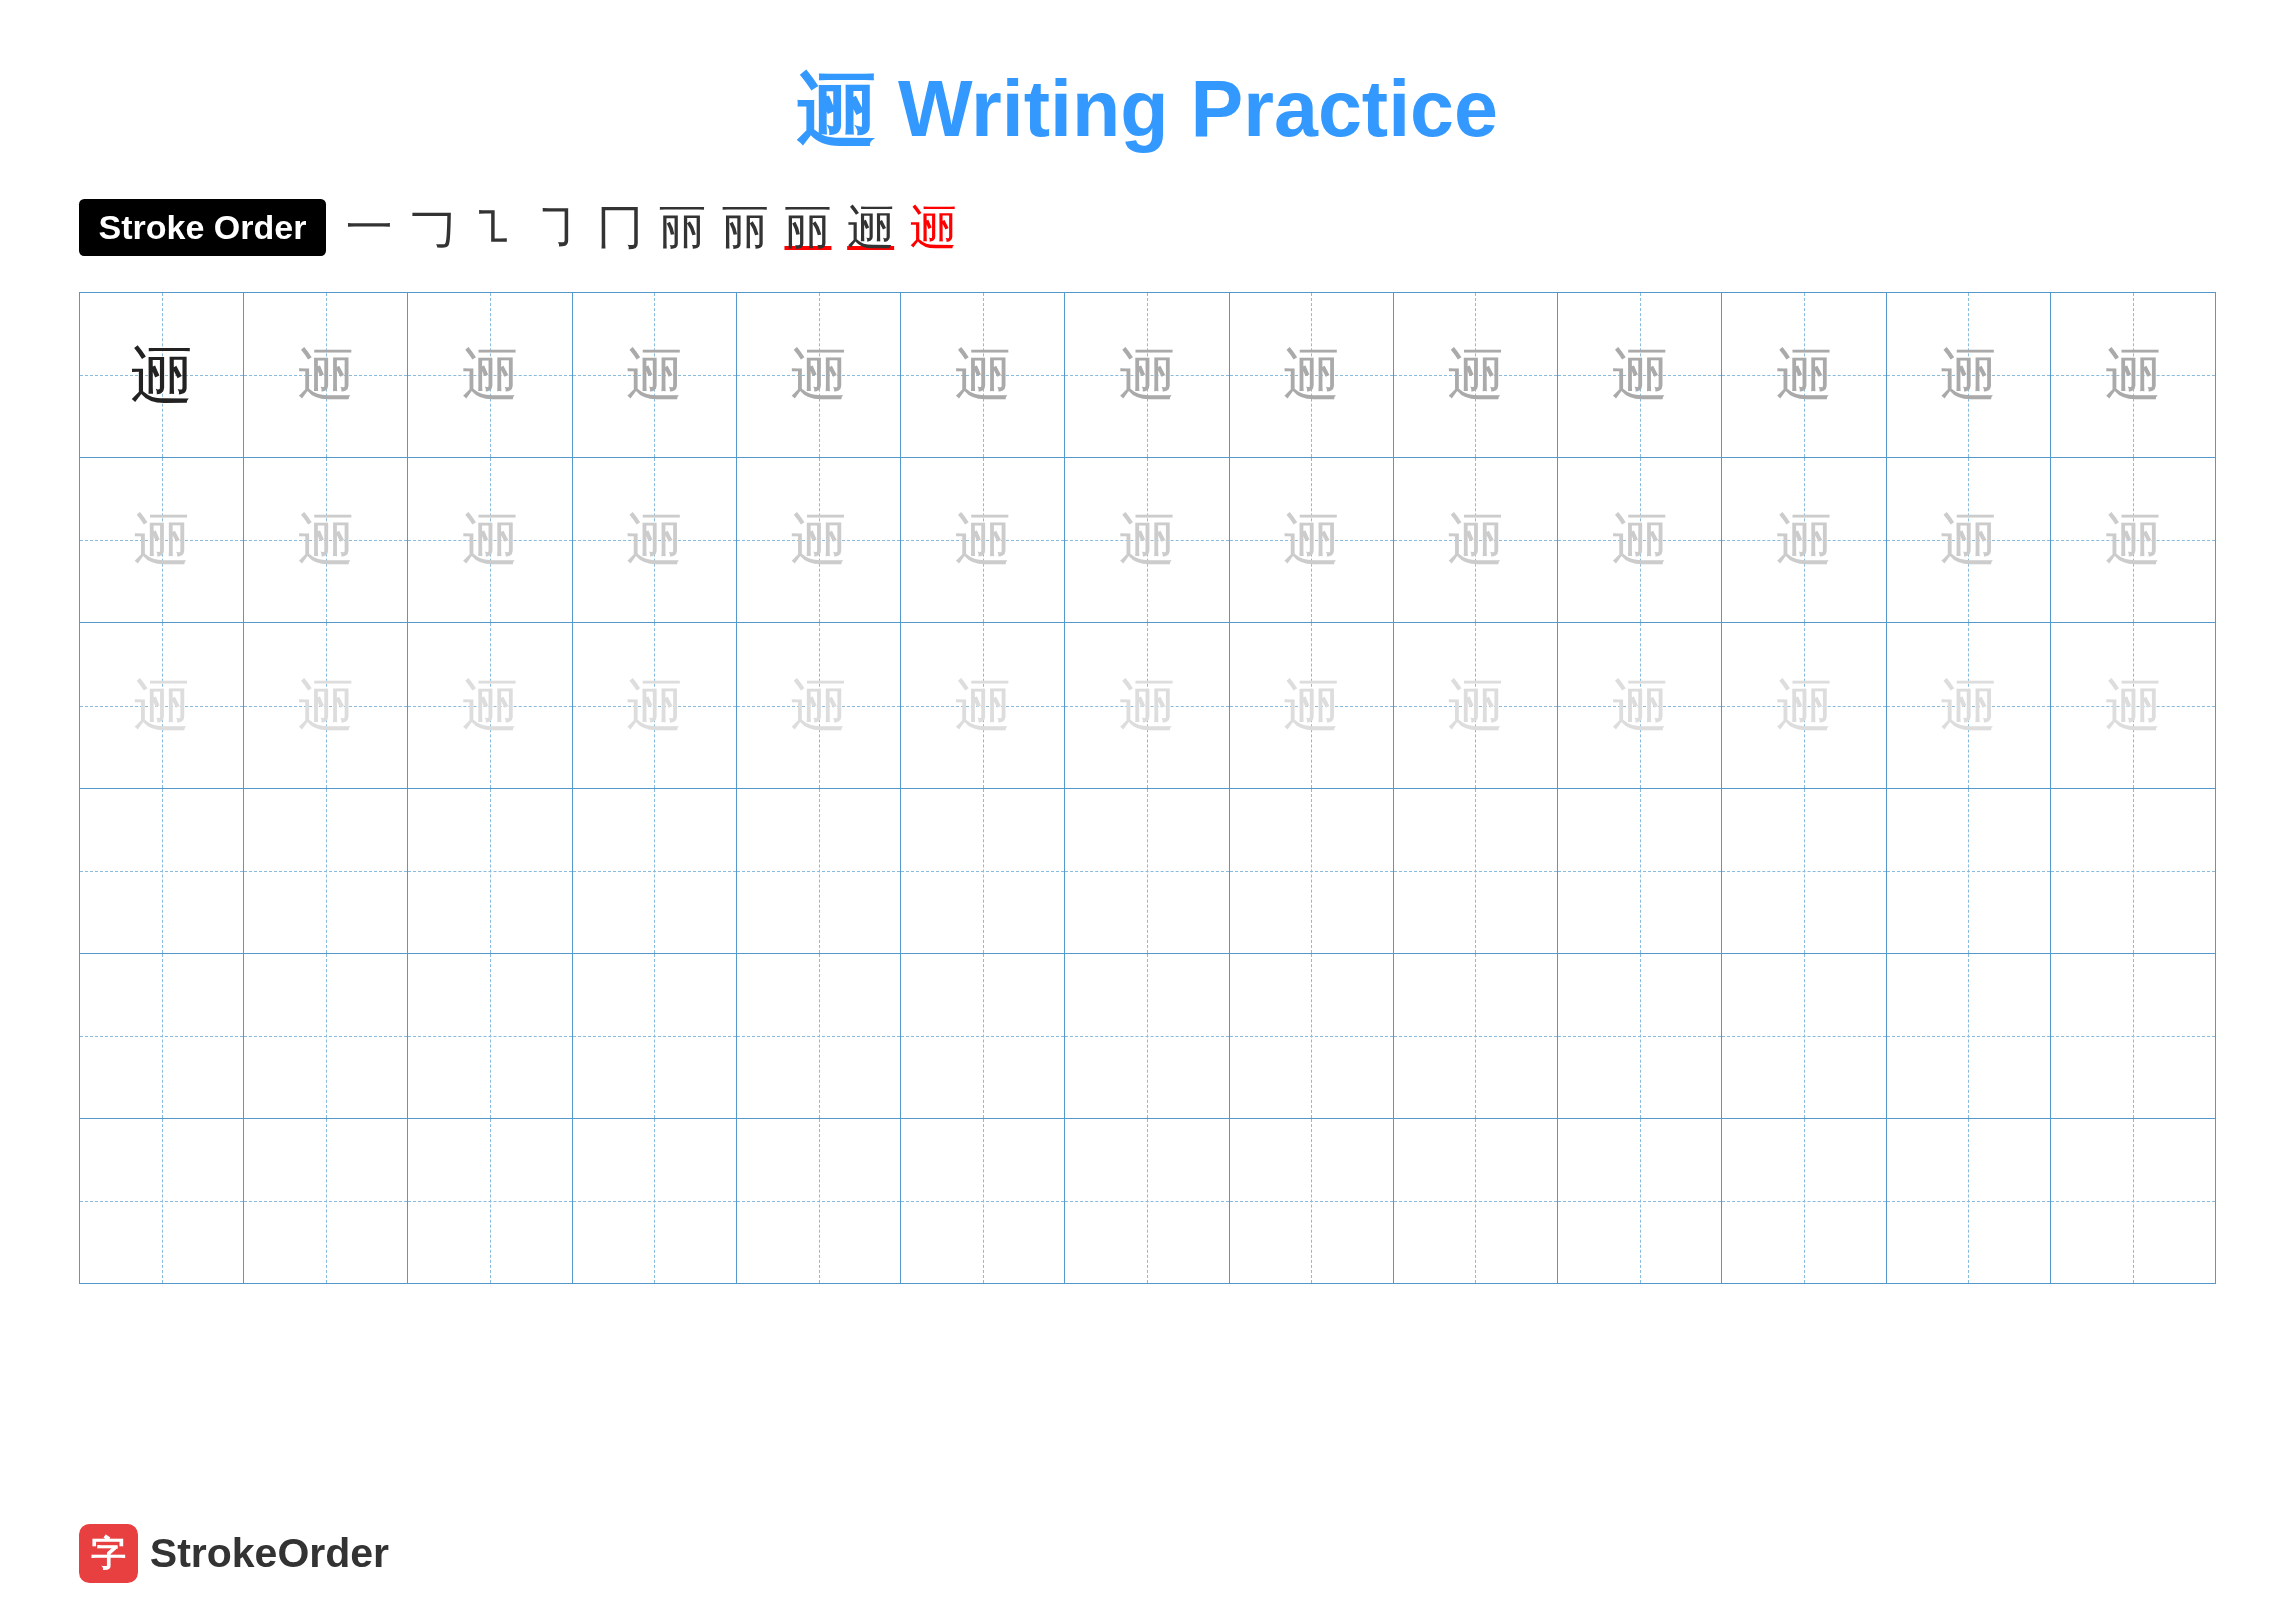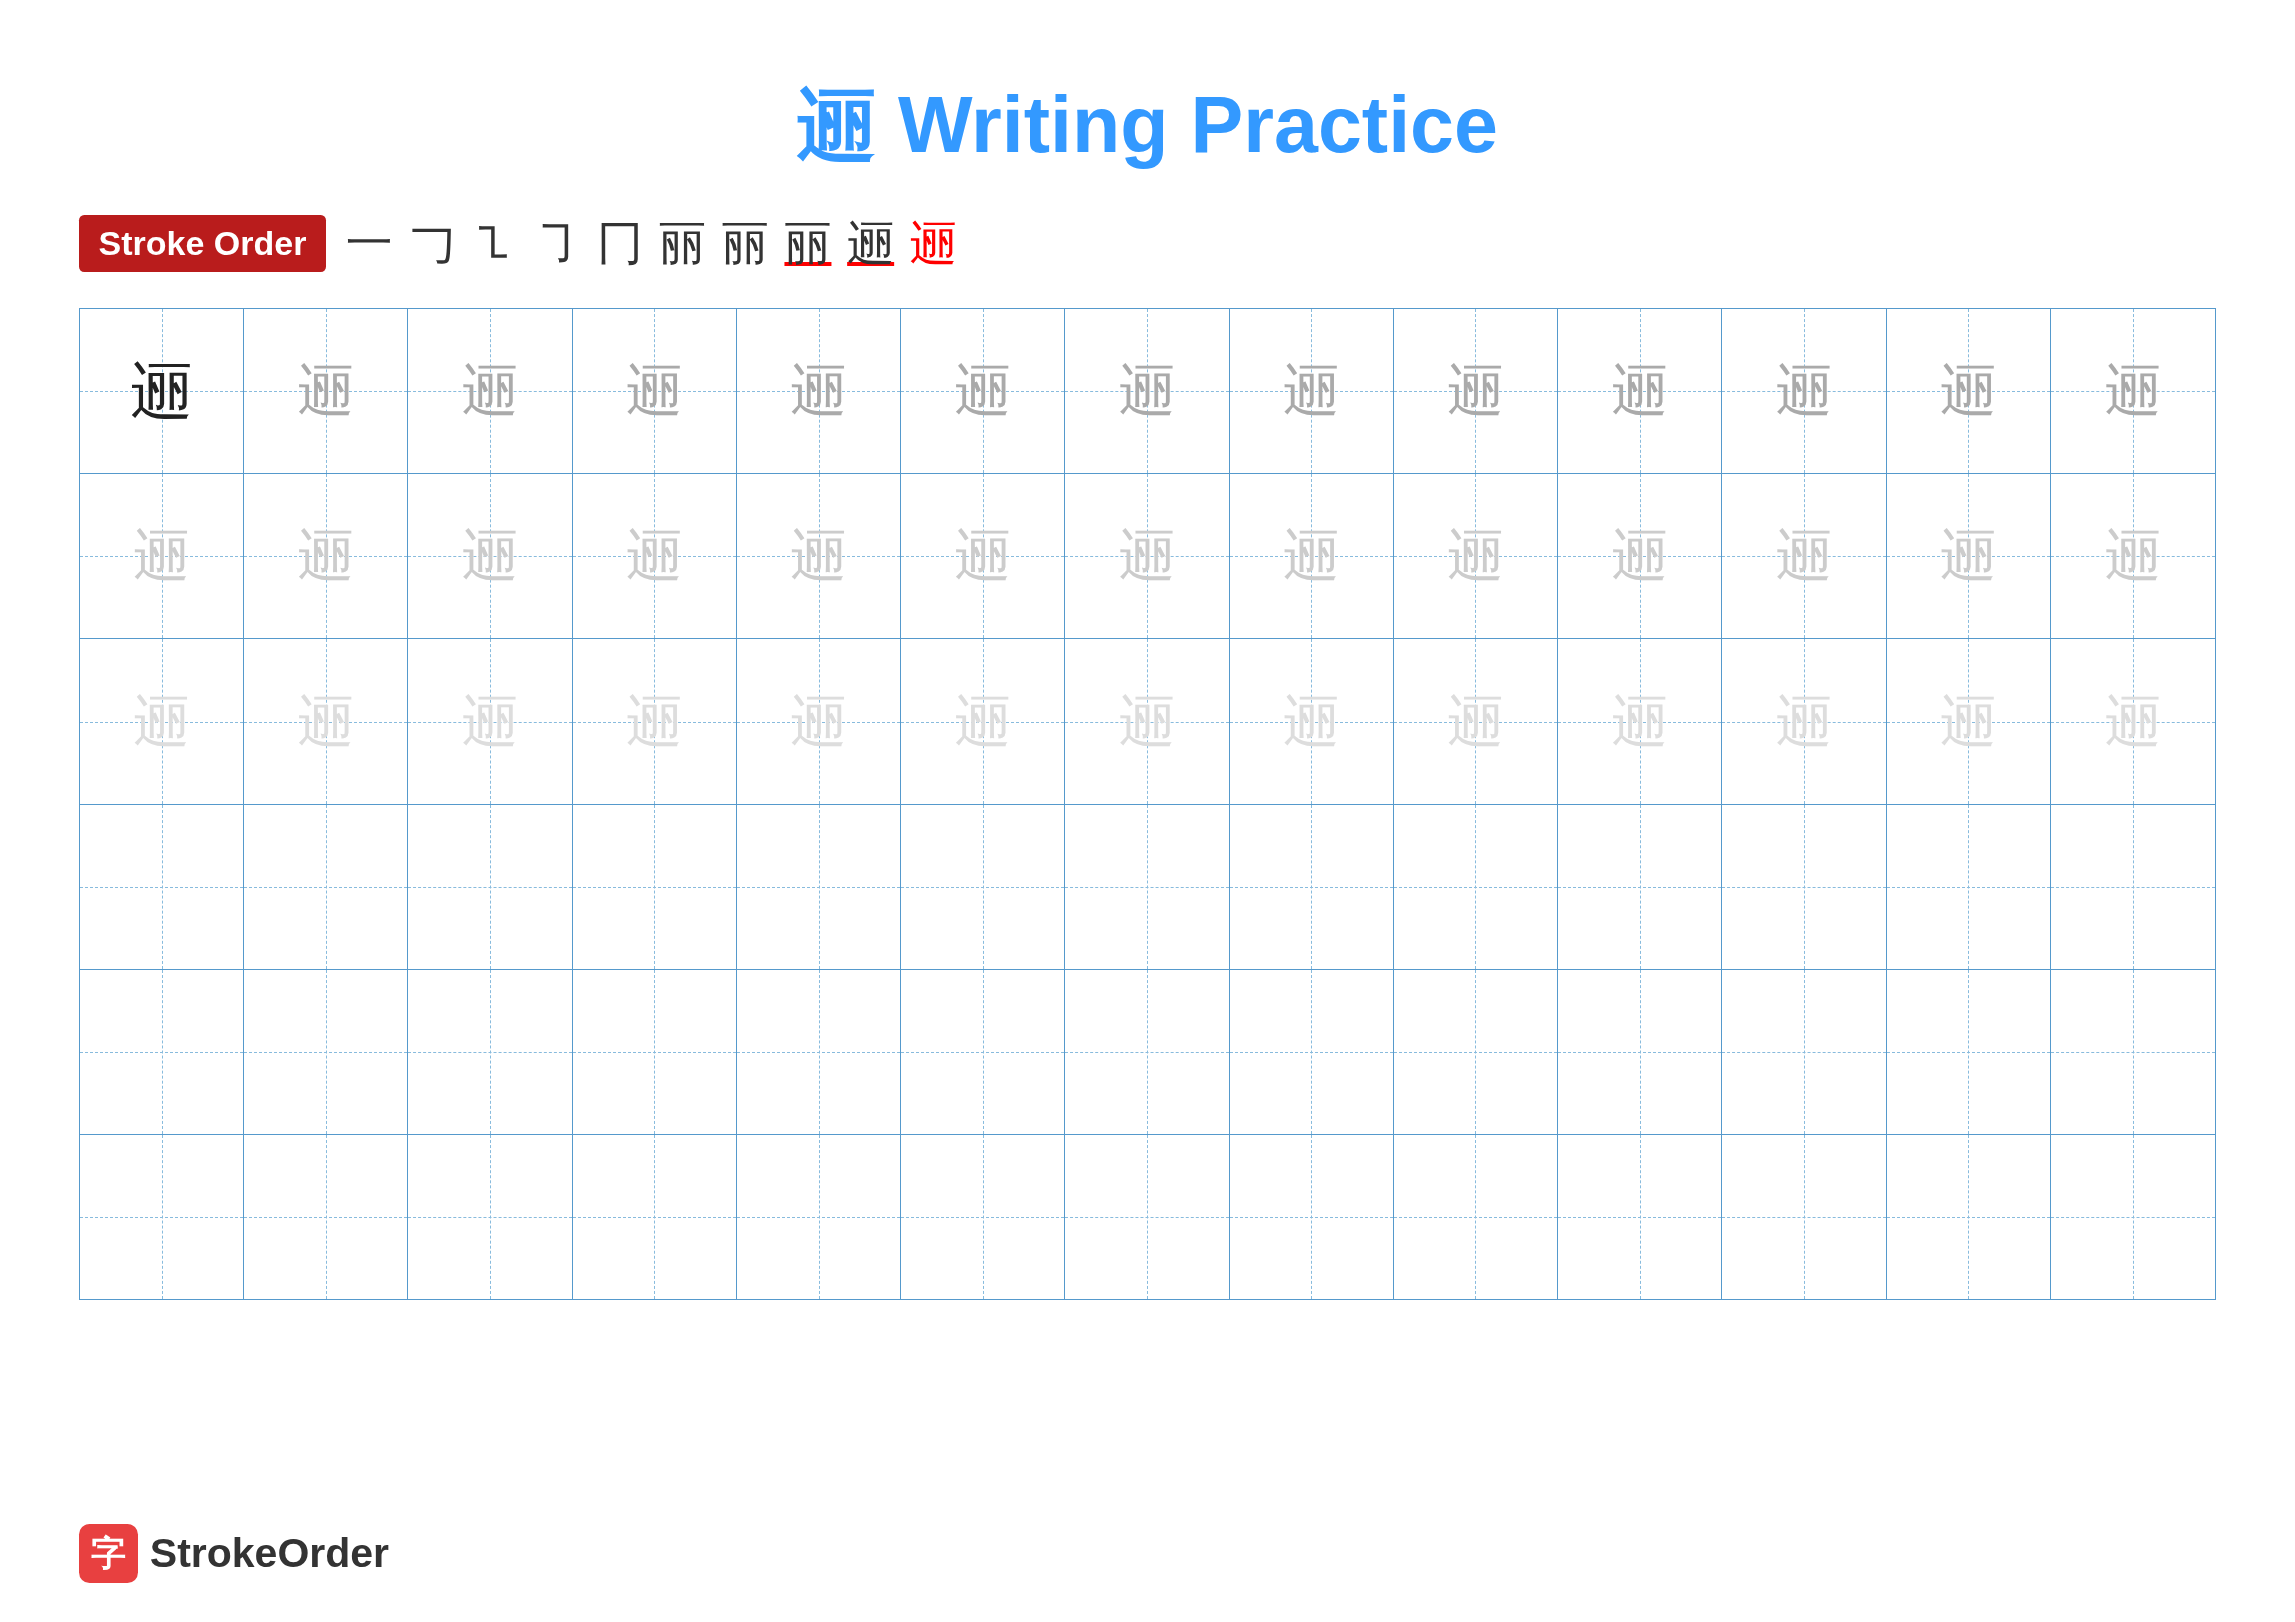--- a/index.html
+++ b/index.html
@@ -9,21 +9,21 @@
       width: 2295px;
       height: 1622px;
       position: relative;
       overflow: hidden;
     }
 
     .page {
       width: 2295px;
       height: 1622px;
       background: #fff;
-      padding: 60px 79px;
+      padding: 44px 79px;
       position: relative;
     }
 
     
     .title-area {
       text-align: center;
       margin-bottom: 33px;
       margin-top: 13px;
     }
     .title-text {
@@ -33,21 +33,21 @@
     }
 
     
     .stroke-order-row {
       display: flex;
       align-items: center;
       margin-bottom: 33px;
       gap: 19.6px;
     }
     .stroke-order-badge {
-      background: #b91c1c;
+      background: #000000;
       color: #fff;
       font-size: 34px;
       font-weight: bold;
       padding: 9.2px 19.6px;
       border-radius: 5.2px;
       white-space: nowrap;
     }
     .stroke-steps {
       display: flex;
       align-items: center;

